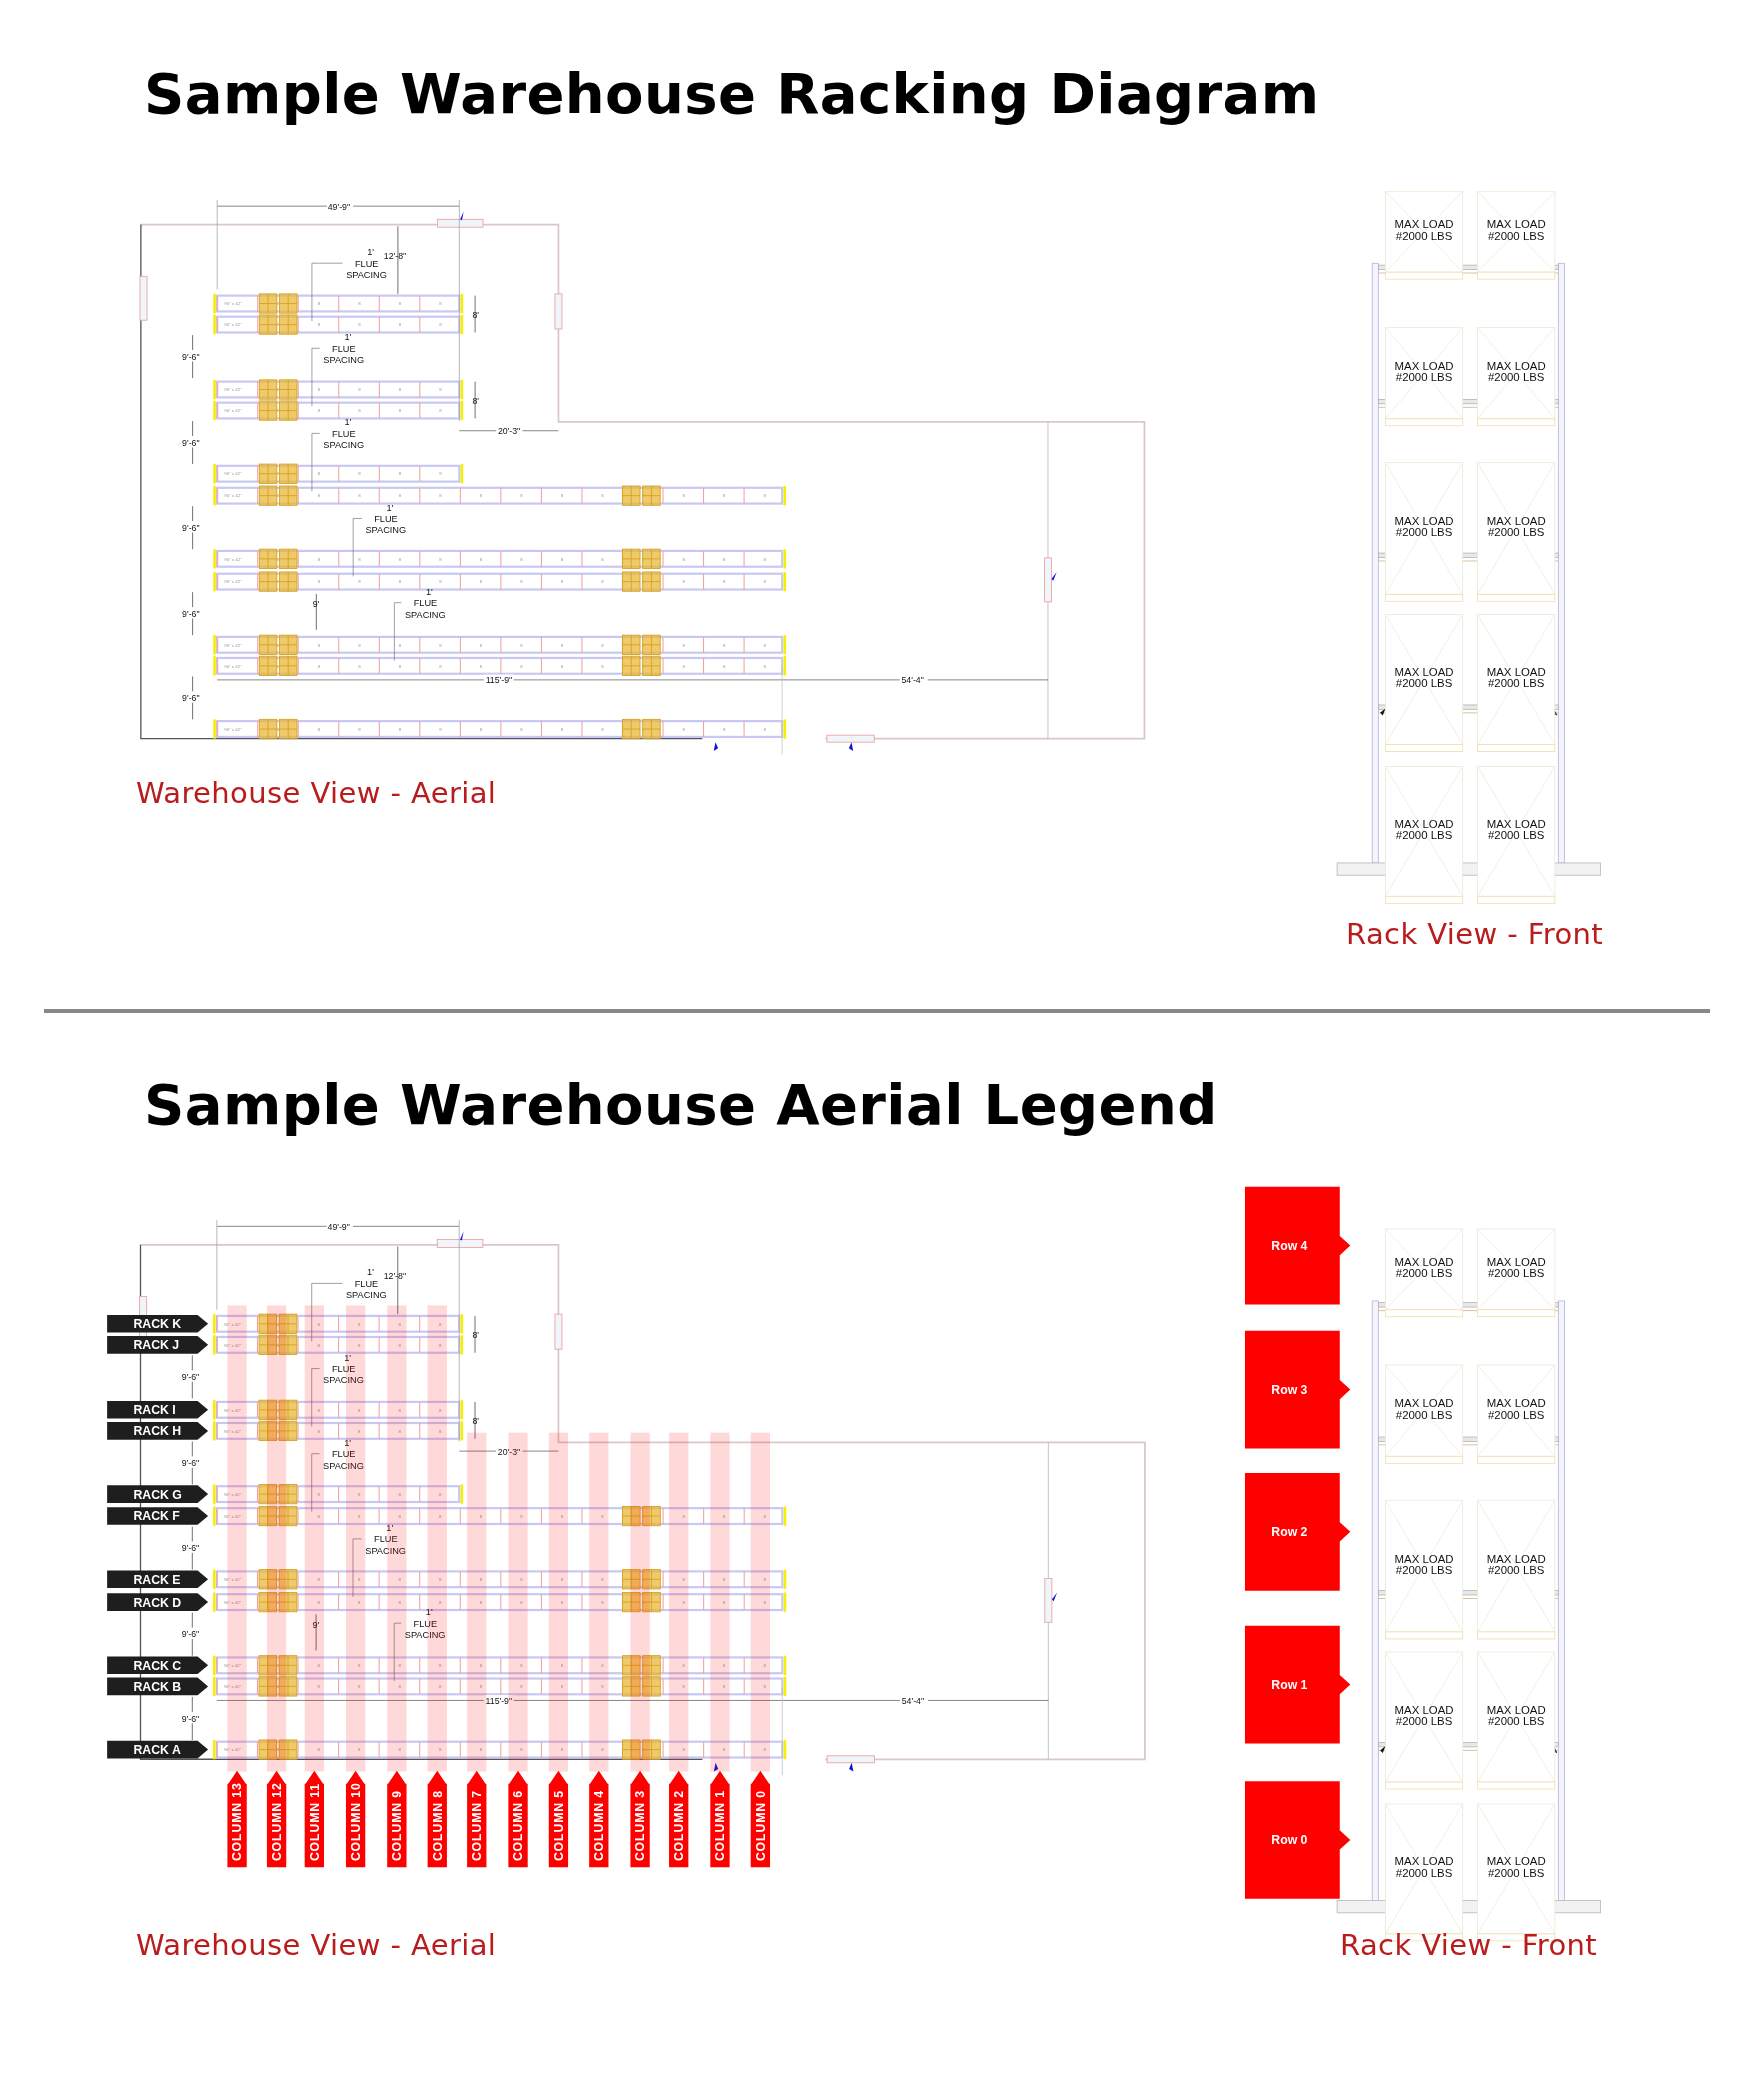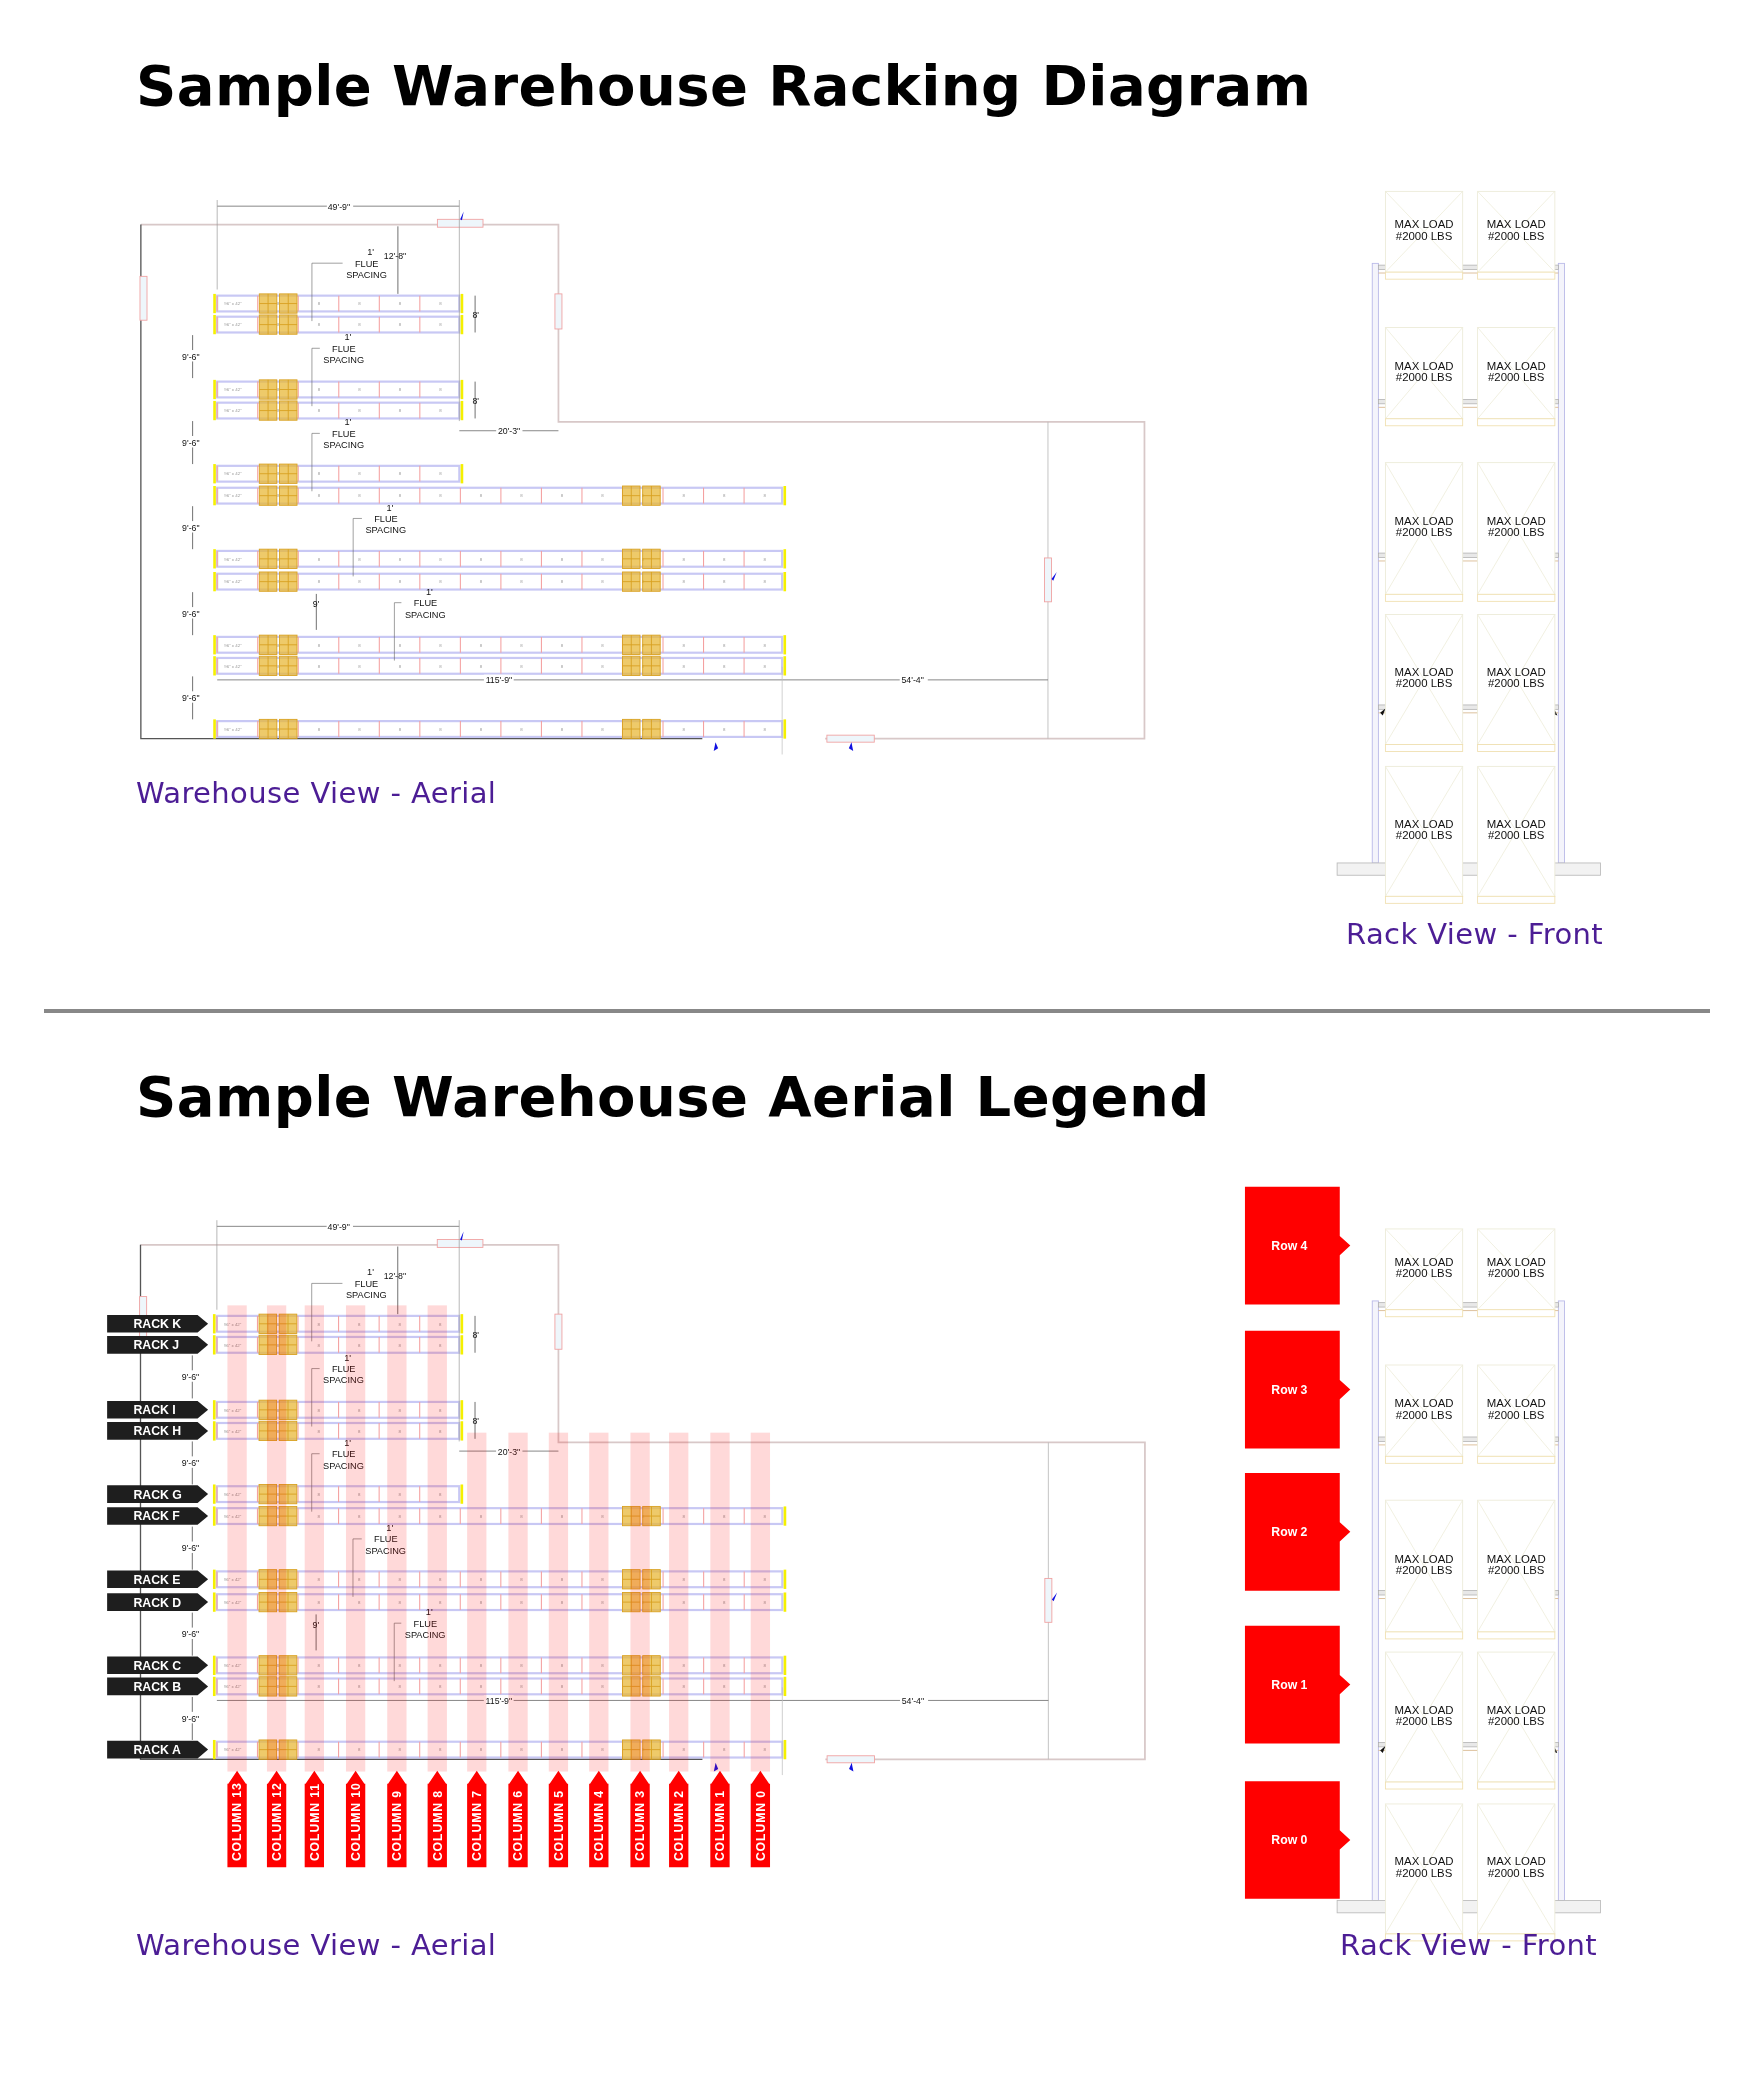--- a/index.html
+++ b/index.html
@@ -1,21 +1,21 @@
 <!DOCTYPE html>
 <html style="font-size:14px"><head>
 <meta charset="utf-8">
 <style>
   html, body { margin: 0; padding: 0; background: #ffffff; }
   body { width: 1756px; height: 2086px; position: relative; overflow: hidden;
          font-family: "Liberation Sans", sans-serif; }
-  .title { position: absolute; left: 136px; margin: 0; font-family: "DejaVu Sans", sans-serif;
+  .title { position: absolute; left: 136px; margin: 8px; font-family: "DejaVu Sans", sans-serif;
            font-weight: bold; font-size: 56px; letter-spacing: 0.4px; color: #000; line-height: 1; }
   .caption { position: absolute; font-family: "DejaVu Sans", sans-serif; font-size: 29px;
-             color: #4c1d95; line-height: 1; letter-spacing: 0.4px; }
+             color: #b91c1c; line-height: 1; letter-spacing: 0.4px; }
   .separator { position: absolute; left: 44px; top: 1009px; width: 1666px; height: 3.5px; background: #888888; }
   svg { position: absolute; left: 0; overflow: visible; }
   svg text { font-family: "Liberation Sans", sans-serif; }
   .dim { font-size: 10px; fill: #111; }
   .flue { font-size: 10.5px; fill: #111; }
   .tiny { font-size: 5px; fill: #999; }
   .maxload { font-size: 13px; fill: #111; }
   .rack-lbl { font-size: 14px; fill: #fff; font-weight: bold; }
   .row-lbl { font-size: 14px; fill: #fff; font-weight: bold; }
   .col-lbl { font-size: 14px; fill: #fff; font-weight: bold; letter-spacing: 1px; }

